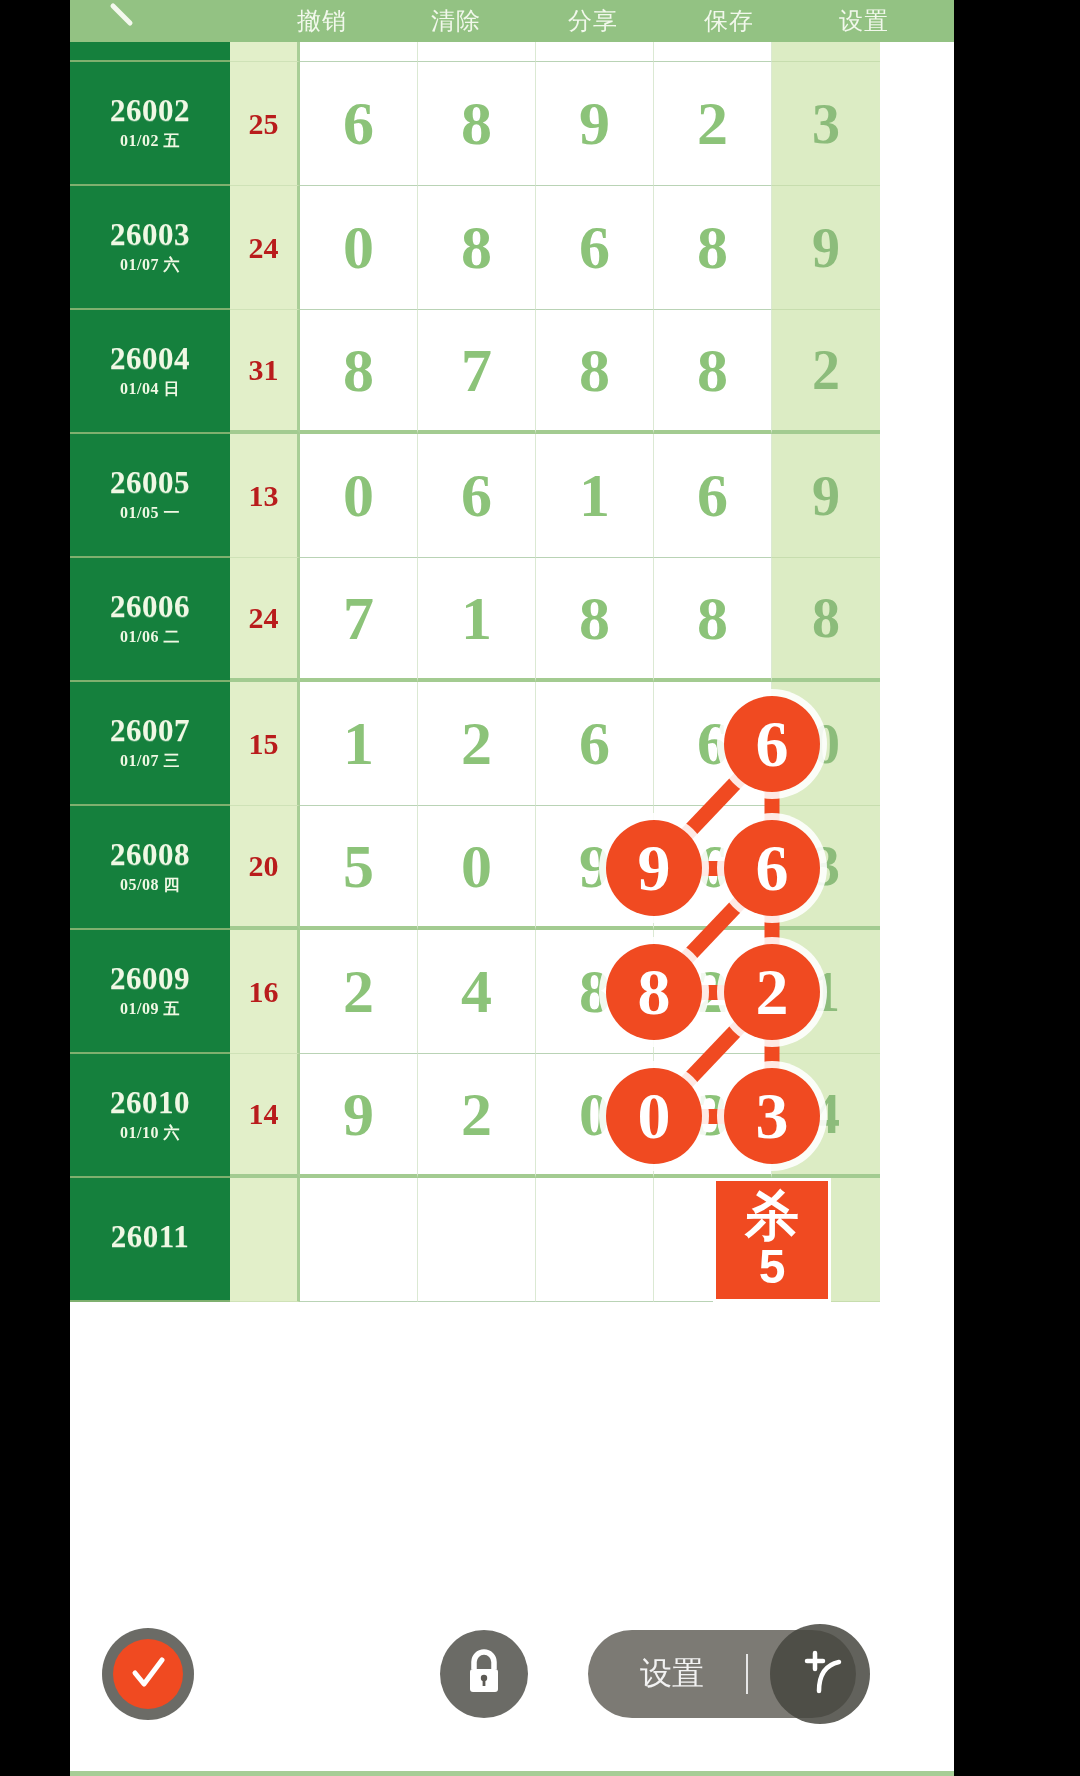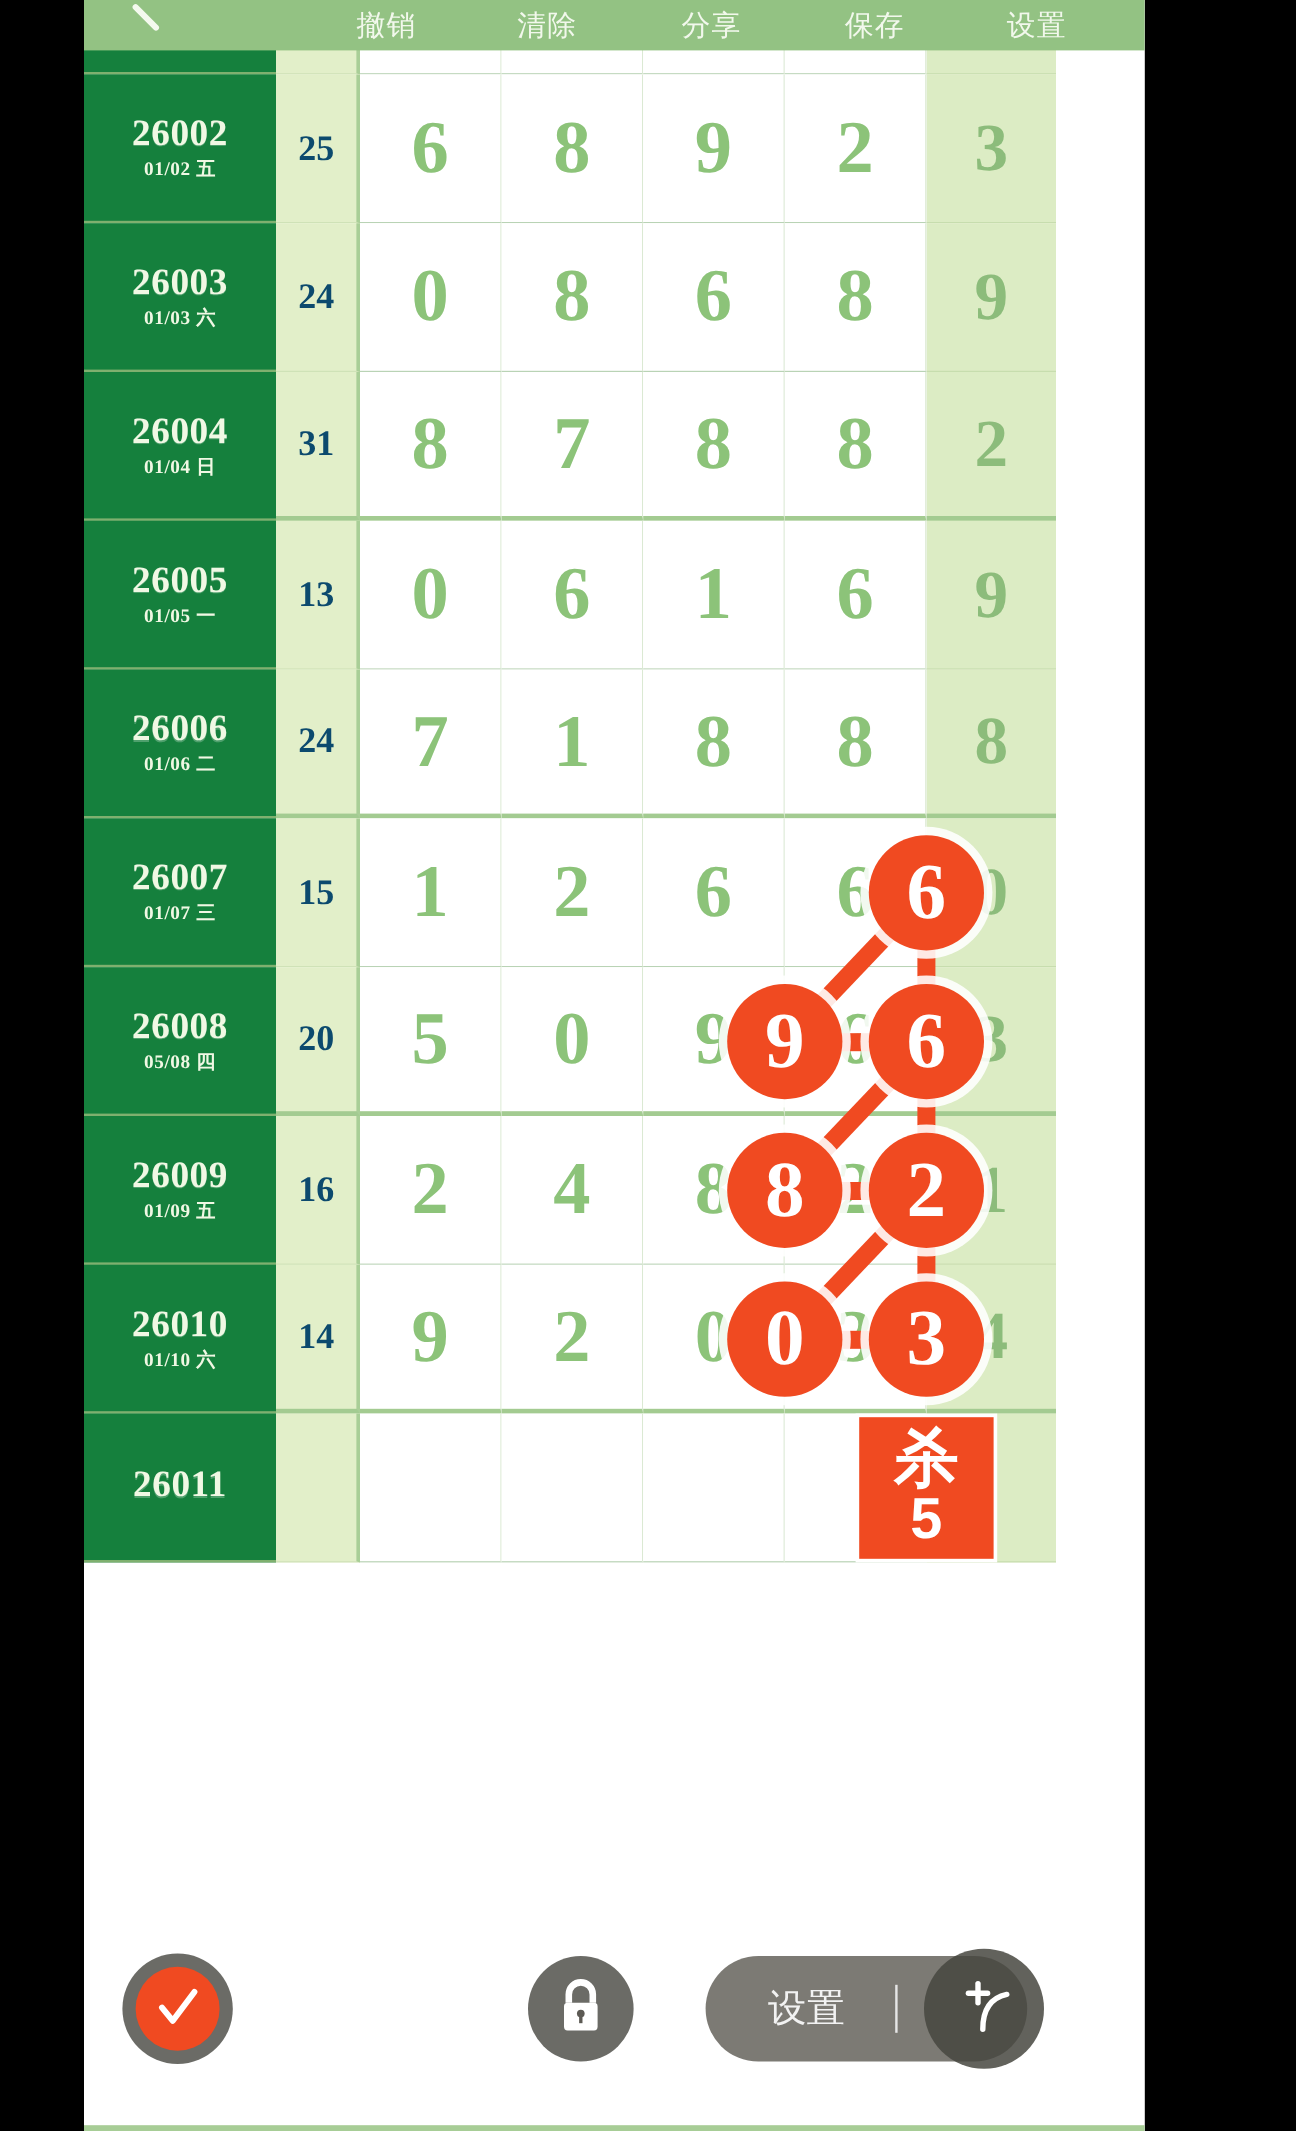--- a/index.html
+++ b/index.html
@@ -67,21 +67,21 @@
   }
   .c-issue .dt {
     font-size: 16px; font-weight: bold; letter-spacing: 0.5px;
     margin-top: 4px;
   }
 
   .c-sum {
     width: 70px; flex: none;
     background: #e2efc9;
     display: flex; align-items: center; justify-content: center;
-    color: #0c4a6e;
+    color: #b91c1c;
     font-size: 30px; font-weight: bold;
     border-bottom: 1px solid #cfe2b7;
     border-right: 3px solid #a9ce97;
   }
 
   .c-num {
     width: 118px; flex: none;
     background: #ffffff;
     display: flex; align-items: center; justify-content: center;
     color: #8cc379;
@@ -230,21 +230,21 @@
         <div class="c-sum">25</div>
         <div class="c-num">6</div>
         <div class="c-num">8</div>
         <div class="c-num">9</div>
         <div class="c-num">2</div>
         <div class="c-extra">3</div>
       </div>
       <div class="row">
         <div class="c-issue">
           <div class="iss">26003</div>
-          <div class="dt">01/03 六</div>
+          <div class="dt">01/07 六</div>
         </div>
         <div class="c-sum">24</div>
         <div class="c-num">0</div>
         <div class="c-num">8</div>
         <div class="c-num">6</div>
         <div class="c-num">8</div>
         <div class="c-extra">9</div>
       </div>
       <div class="row thickline">
         <div class="c-issue">

